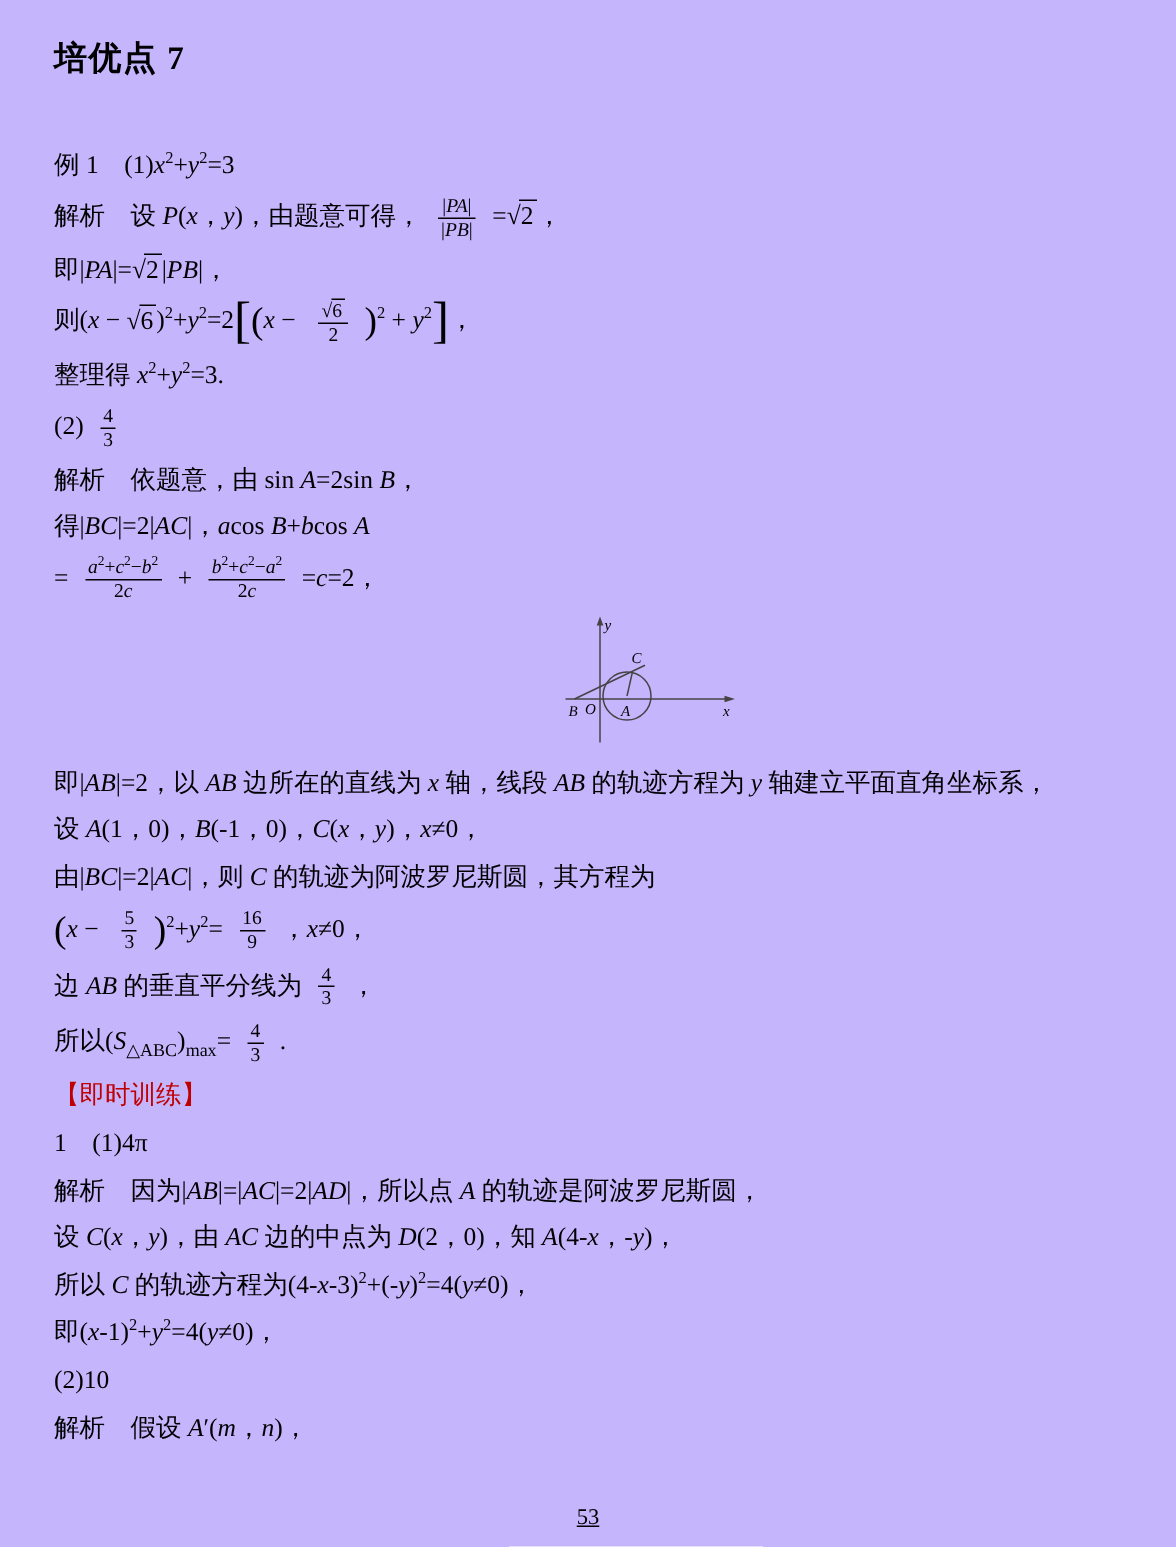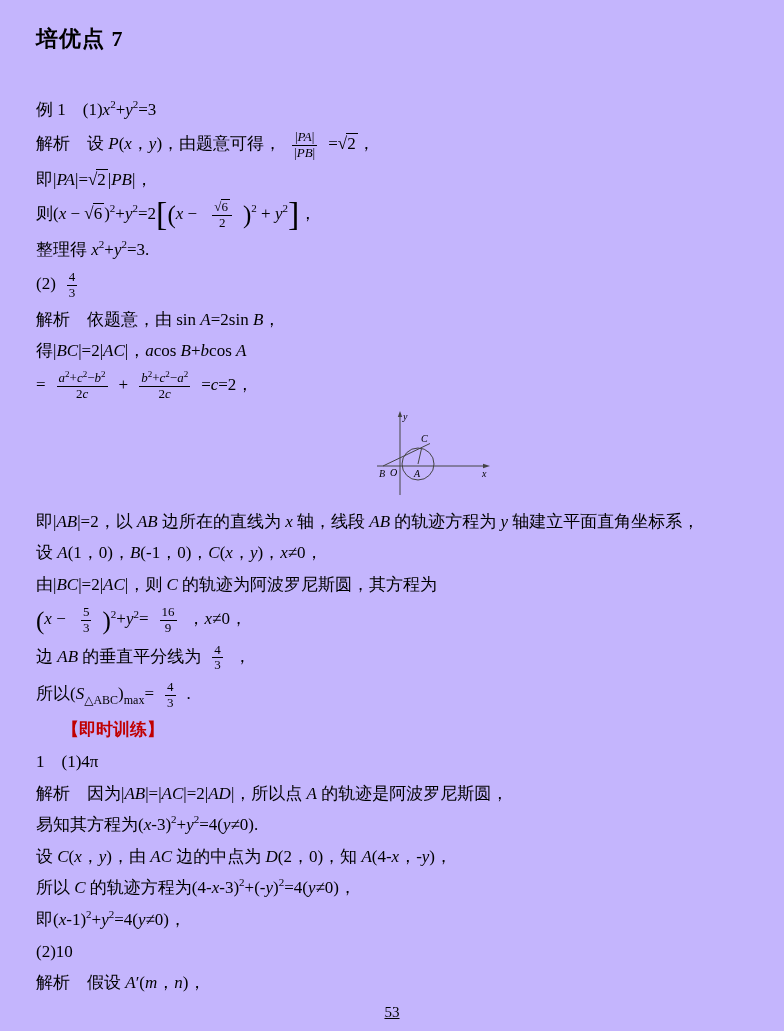--- a/index.html
+++ b/index.html
@@ -1,21 +1,21 @@
 <!DOCTYPE html>
 <html><head>
 <meta charset="utf-8">
 <style>
   html,body{margin:0;padding:0;background:#ffffff;}
   .page{position:relative;width:784px;height:1031px;overflow:hidden;background:#c4b5fd;
         color:#000;font-family:"Liberation Serif","DejaVu Serif",serif;font-size:17px;}
   .inner{padding:24px 28px 0 36px;}
   h1.title{font-size:22px;font-weight:bold;margin:0 0 44px 0;letter-spacing:1px;}
   .line{margin-bottom:7px;line-height:1.45;min-height:24px;}
-  .line.red{font-weight:bold;margin-left:26px;}
+  .line.red{font-weight:normal;}
   i{font-style:italic;}
   sup{font-size:11px;line-height:0;}
   sub{font-size:12px;line-height:0;}
   .frac{display:inline-block;vertical-align:middle;text-align:center;
         font-size:13px;line-height:1.15;margin:0 11px;}
   .frac .num{display:block;border-bottom:1px solid #000;padding:0 2px;}
   .frac .den{display:block;padding:0 2px;}
   .frac sup{font-size:9px;}
   .sqrt{white-space:nowrap;display:inline-block;}
   .sqrt .rs{display:inline-block;margin-right:-1px;}
@@ -65,21 +65,20 @@
   </figure>
         <div class="line"><span>即|</span><i>AB</i><span>|=2，以 </span><i>AB</i><span> 边所在的直线为 </span><i>x</i><span> 轴，线段 </span><i>AB</i><span> 的轨迹方程为 </span><i>y</i><span> 轴建立平面直角坐标系，</span></div>
         <div class="line"><span>设 </span><i>A</i><span>(1，0)，</span><i>B</i><span>(-1，0)，</span><i>C</i><span>(</span><i>x</i><span>，</span><i>y</i><span>)，</span><i>x</i><span>≠0，</span></div>
         <div class="line"><span>由|</span><i>BC</i><span>|=2|</span><i>AC</i><span>|，则 </span><i>C</i><span> 的轨迹为阿波罗尼斯圆，其方程为</span></div>
         <div class="line"><span class="bigp">(</span><i>x</i><span> − </span><span class="frac"><span class="num"><span>5</span></span><span class="den"><span>3</span></span></span><span class="bigp">)</span><sup>2</sup><span>+</span><i>y</i><sup>2</sup><span>=</span><span class="frac"><span class="num"><span>16</span></span><span class="den"><span>9</span></span></span><span>，</span><i>x</i><span>≠0，</span></div>
         <div class="line"><span>边 </span><i>AB</i><span> 的垂直平分线为</span><span class="frac"><span class="num"><span>4</span></span><span class="den"><span>3</span></span></span><span>，</span></div>
         <div class="line"><span>所以(</span><i>S</i><sub>△ABC</sub><span>)</span><sub>max</sub><span>=</span><span class="frac"><span class="num"><span>4</span></span><span class="den"><span>3</span></span></span><span>.</span></div>
         <div class="line red" style="color: rgb(192, 0, 0);"><span>【即时训练】</span></div>
         <div class="line"><span>1　(1)4π</span></div>
         <div class="line"><span>解析　因为|</span><i>AB</i><span>|=|</span><i>AC</i><span>|=2|</span><i>AD</i><span>|，所以点 </span><i>A</i><span> 的轨迹是阿波罗尼斯圆，</span></div>
-        <div class="line"><span>易知其方程为(</span><i>x</i><span>-3)</span><sup>2</sup><span>+</span><i>y</i><sup>2</sup><span>=4(</span><i>y</i><span>≠0).</span></div>
         <div class="line"><span>设 </span><i>C</i><span>(</span><i>x</i><span>，</span><i>y</i><span>)，由 </span><i>AC</i><span> 边的中点为 </span><i>D</i><span>(2，0)，知 </span><i>A</i><span>(4-</span><i>x</i><span>，-</span><i>y</i><span>)，</span></div>
         <div class="line"><span>所以 </span><i>C</i><span> 的轨迹方程为(4-</span><i>x</i><span>-3)</span><sup>2</sup><span>+(-</span><i>y</i><span>)</span><sup>2</sup><span>=4(</span><i>y</i><span>≠0)，</span></div>
         <div class="line"><span>即(</span><i>x</i><span>-1)</span><sup>2</sup><span>+</span><i>y</i><sup>2</sup><span>=4(</span><i>y</i><span>≠0)，</span></div>
         <div class="line"><span>(2)10</span></div>
         <div class="line"><span>解析　假设 </span><i>A</i><span>′(</span><i>m</i><span>，</span><i>n</i><span>)，</span></div>
       </div>
   </div>
 
   <div class="pageno">53</div>
 </div>

